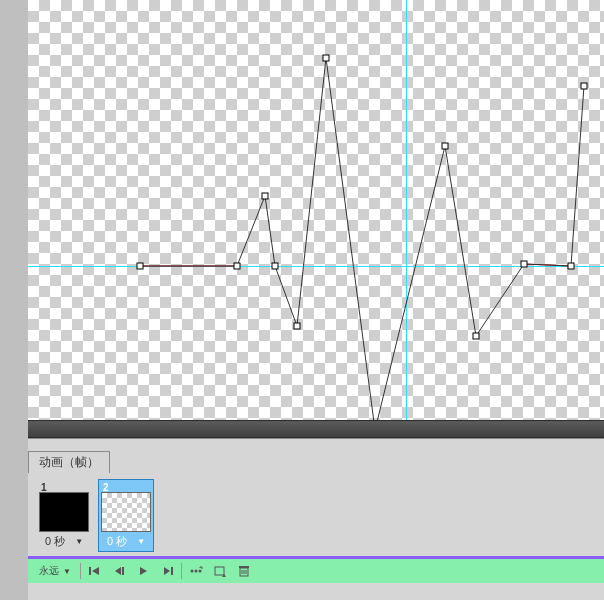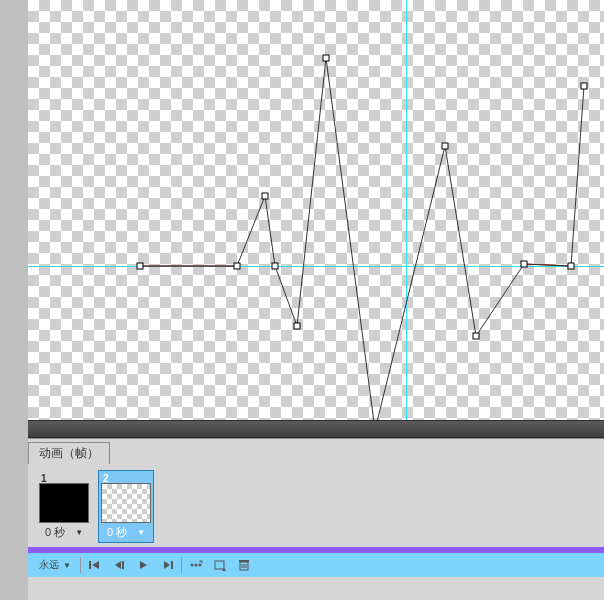--- a/index.html
+++ b/index.html
@@ -10,36 +10,36 @@
     linear-gradient(45deg,#cfcfcf 25%,transparent 25%,transparent 75%,#cfcfcf 75%);
     background-color:#fff;background-size:22px 22px;background-position:0 0,11px 11px}
   .guide{position:absolute;background:#29e0ff}
   .guide.h{left:0;right:0;height:1px}
   .guide.v{top:0;bottom:0;width:1px}
   .path-svg{position:absolute;left:0;top:0;width:576px;height:420px;pointer-events:none}
   .anchor{fill:#fff;stroke:#000;stroke-width:1}
   .left-gutter{position:absolute;left:0;top:0;width:28px;height:420px;background:#bfbfbf}
   .dark-strip{position:absolute;left:28px;top:420px;width:576px;height:18px;background:linear-gradient(#5b5b5b,#404040);border-top:1px solid #2a2a2a;border-bottom:1px solid #2a2a2a}
   .anim-panel{position:absolute;left:28px;top:438px;width:576px;height:162px;background:#d6d6d6;border-top:1px solid #8a8a8a}
-  .tab{background:#d6d6d6;border:1px solid #8a8a8a;border-bottom:none;display:inline-block;padding:2px 10px;margin-left:0;margin-top:3px;font-size:12px;color:#333}
+  .tab{background:#d6d6d6;border:1px solid #8a8a8a;border-bottom:none;display:inline-block;padding:2px 10px;margin-left:0;margin-top:12px;font-size:12px;color:#333}
   .frames-row{display:flex;gap:6px;padding:6px 8px 4px 8px}
   .frame{width:56px;padding:2px;border:1px solid transparent;text-align:center;position:relative}
   .frame.sel{background:#7ec8f7;border:1px solid #2a7fbf}
   .frame .num{position:absolute;left:4px;top:2px;font-weight:bold;font-size:10px;color:#333}
   .frame.sel .num{color:#fff}
   .thumb{width:50px;height:40px;margin:10px auto 2px auto;border:1px solid #666}
   .thumb.black{background:#000}
   .thumb.trans{background-image:
     linear-gradient(45deg,#cfcfcf 25%,transparent 25%,transparent 75%,#cfcfcf 75%),
     linear-gradient(45deg,#cfcfcf 25%,transparent 25%,transparent 75%,#cfcfcf 75%);
     background-color:#fff;background-size:10px 10px;background-position:0 0,5px 5px}
   .delay{font-size:11px;color:#333;display:inline-flex;align-items:center;gap:10px}
   .frame.sel .delay{color:#fff}
   .tri{font-size:8px}
-  .ctrl-bar{display:flex;align-items:center;gap:0;padding:2px 4px;border-top:6px solid #8b5cf6;background:#7dd3fc}
+  .ctrl-bar{display:flex;align-items:center;gap:0;padding:2px 4px;border-top:3px solid #8b5cf6;background:#86efac}
   .btn{width:24px;height:20px;display:inline-flex;align-items:center;justify-content:center;border:1px solid transparent;color:#444;font-size:10px}
   .loop{padding:0 6px;width:auto;gap:4px}
   .sep{width:1px;height:16px;background:#999;margin:0 2px}
   svg.icon{width:14px;height:14px}
 </style>
 </head>
 <body>
 
 <div class="left-gutter"></div>
 

